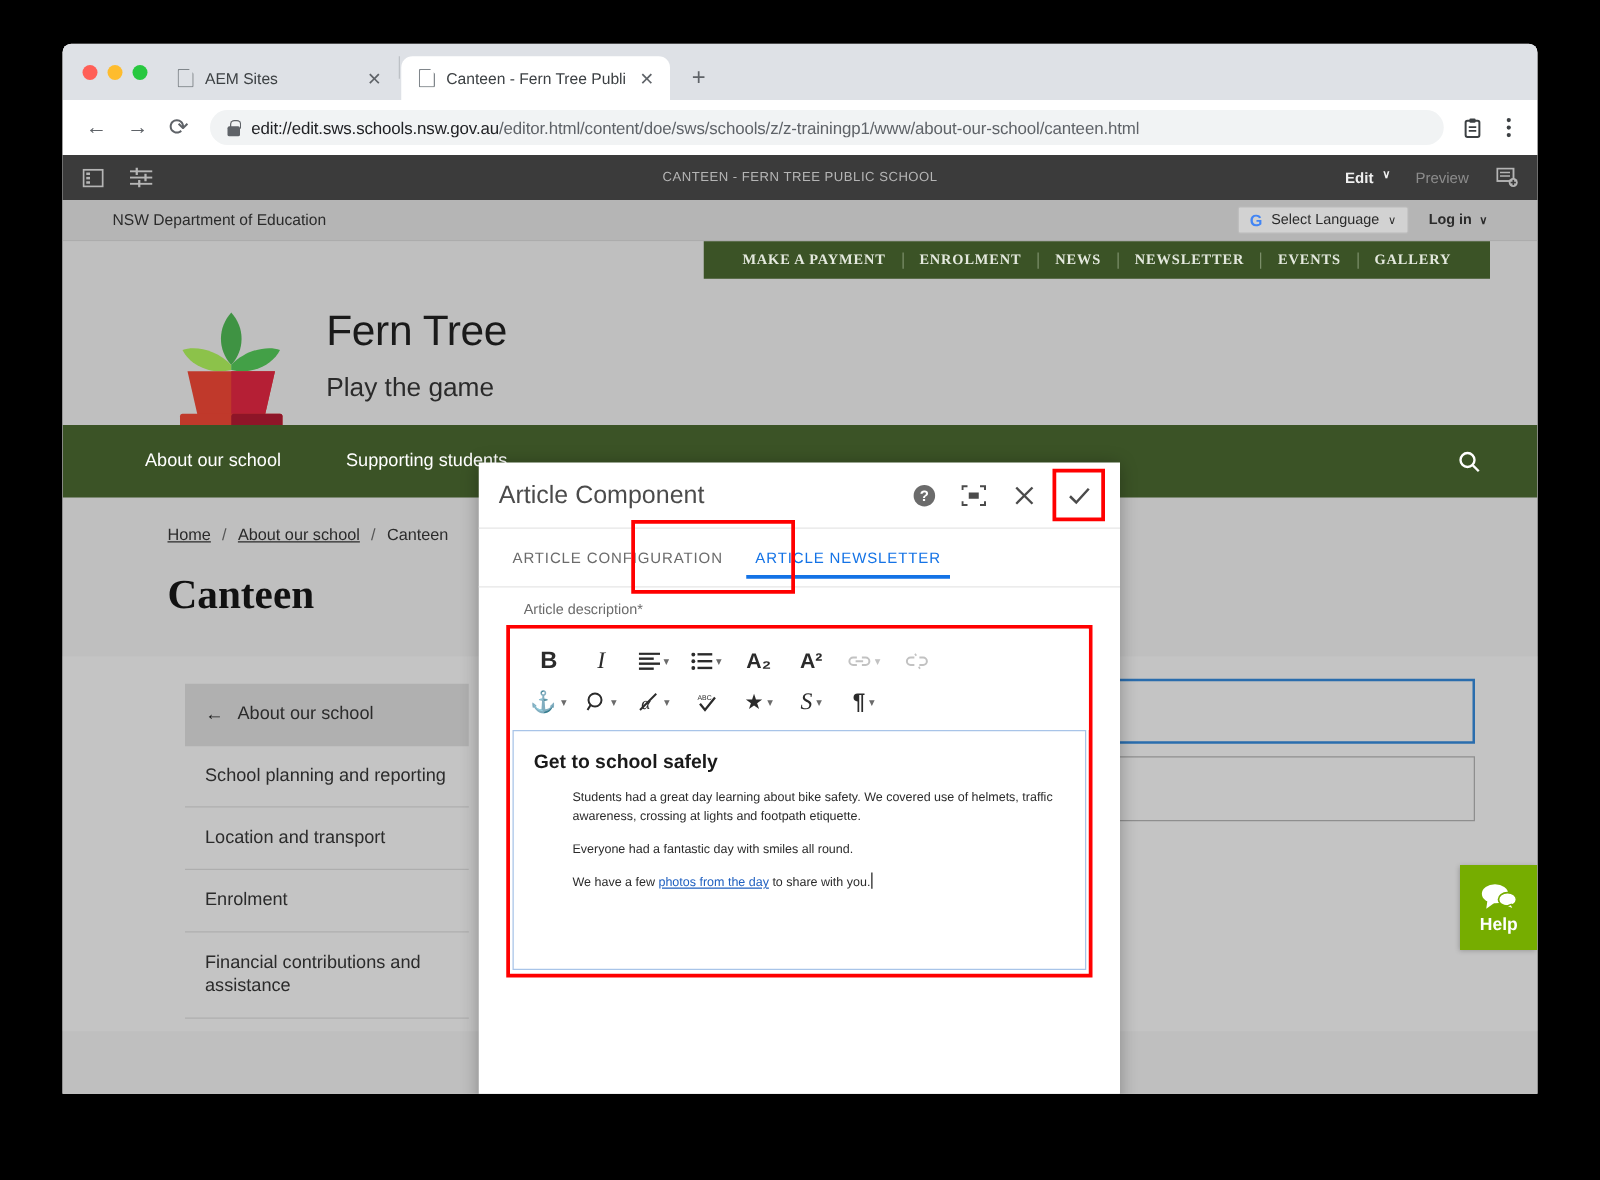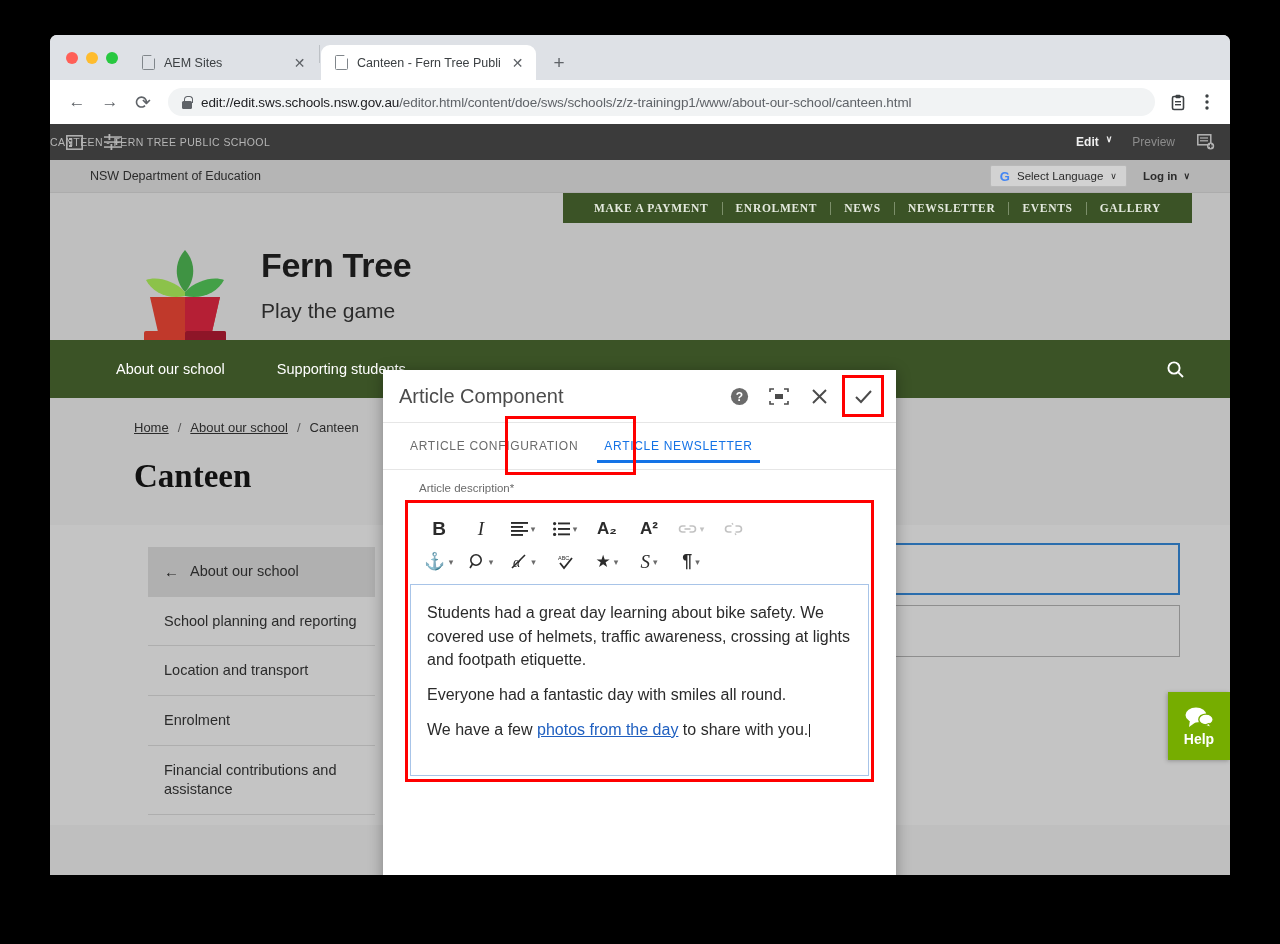--- a/index.html
+++ b/index.html
@@ -92,21 +92,21 @@
 
   
   #aem-bar {
     height: 36px; background: #3b3b3b;
     display: flex; align-items: center; padding: 0 13px;
     position: relative;
   }
   .aem-left { display: flex; align-items: center; gap: 17px; }
   .aem-icon-btn { width: 22px; height: 22px; display: flex; align-items: center; justify-content: center; }
   #aem-page-title {
-    position: absolute; left: 0; right: 0; 
+    position: absolute; left: 0; right: 0; text-align: center;
     font-size: 10.5px; letter-spacing: 0.4px; color: #b5b5b5;
     pointer-events: none;
   }
   .aem-right {
     margin-left: auto; display: flex; align-items: center; gap: 20px;
     position: relative; z-index: 2;
   }
   #edit-mode { font-size: 12px; color: #f0f0f0; display: flex; align-items: flex-start; gap: 7px; font-weight: bold; }
   #preview-mode { font-size: 12px; color: #8c8c8c; }
   .caret-down { font-size: 9px; line-height: 1; }
@@ -135,21 +135,21 @@
     position: absolute; right: 38px; top: 0; height: 30px;
     background: #3b5326; display: flex; align-items: center;
     padding: 0 18px; gap: 0;
   }
   .util-item { font-size: 11.5px; color: #e4e9de; letter-spacing: 0.7px; padding: 0 13px;
     font-family: "Liberation Serif", serif; font-weight: bold; }
   .util-sep { width: 1px; height: 13px; background: #7c8f6a; }
 
   #school-identity { position: absolute; left: 88px; top: 53px; display: flex; gap: 28px; align-items: flex-start; }
   #school-logo { width: 95px; height: 105px; position: relative; flex: none; }
-  #school-name { font-size: 34px; font-weight: bold; color: #1a1a1a; letter-spacing: -0.3px; }
+  #school-name { font-size: 34px; font-weight: normal; color: #1a1a1a; letter-spacing: -0.3px; }
   #school-tagline { font-size: 21px; color: #2b2b2b; margin-top: 14px; }
   #school-phone { font-size: 14px; color: #2b2b2b; margin-top: 16px; }
   #school-phone b { color: #1a1a1a; }
 
   
   #main-nav {
     height: 58px; background: #3b5326; display: flex; align-items: center;
     padding: 0 40px; position: relative;
   }
   .nav-item {
@@ -226,21 +226,21 @@
     display: flex; align-items: center; justify-content: center; gap: 3px;
     height: 33px; min-width: 42px; color: #2b2b2b; font-size: 19px;
   }
   .rte-btn.disabled { color: #c2c2c2; }
   .rte-btn .chev { font-size: 9px; color: #6b6b6b; }
   #rte-editor {
     border: 1px solid #a8c4e8; min-height: 192px; background: #fff;
     padding: 16px 16px 14px; margin: 0 2px 3px;
   }
   #rte-h3 { font-size: 15.5px; font-weight: bold; color: #1a1a1a; margin-bottom: 13px; }
-  .rte-p { font-size: 16px; color: #2b2b2b; line-height: 1.48; margin-bottom: 11px; }
+  .rte-p { font-size: 10px; color: #2b2b2b; line-height: 1.48; margin-bottom: 11px; margin-left: 31px; }
   .rte-p a { color: #2060c0; text-decoration: underline; }
   .caret { display: inline-block; width: 1px; height: 13px; background: #222;
     vertical-align: -2px; margin-left: 1px; }
 </style>
 </head>
 <body>
 
 <div id="browser-window">
 
   <div id="tab-strip">
@@ -557,20 +557,21 @@
                   <span class="chev">▾</span>
                 </div>
               <div class="rte-btn">
                   <span style="font-size:18px;font-weight:bold">¶</span>
                   <span class="chev">▾</span>
                 </div>
             </div>
           </div>
 
           <div id="rte-editor">
+            <div id="rte-h3">Get to school safely</div>
             <p class="rte-p">Students had a great day learning about bike safety. We covered use of helmets, traffic awareness, crossing at lights and footpath etiquette.</p>
             <p class="rte-p">Everyone had a fantastic day with smiles all round.</p>
             <p class="rte-p"><span>We have a few </span><a>photos from the day</a><span> to share with you.</span><span class="caret"></span></p>
           </div>
         </div>
       </div>
     </div>
 
   </div>
 </div>

